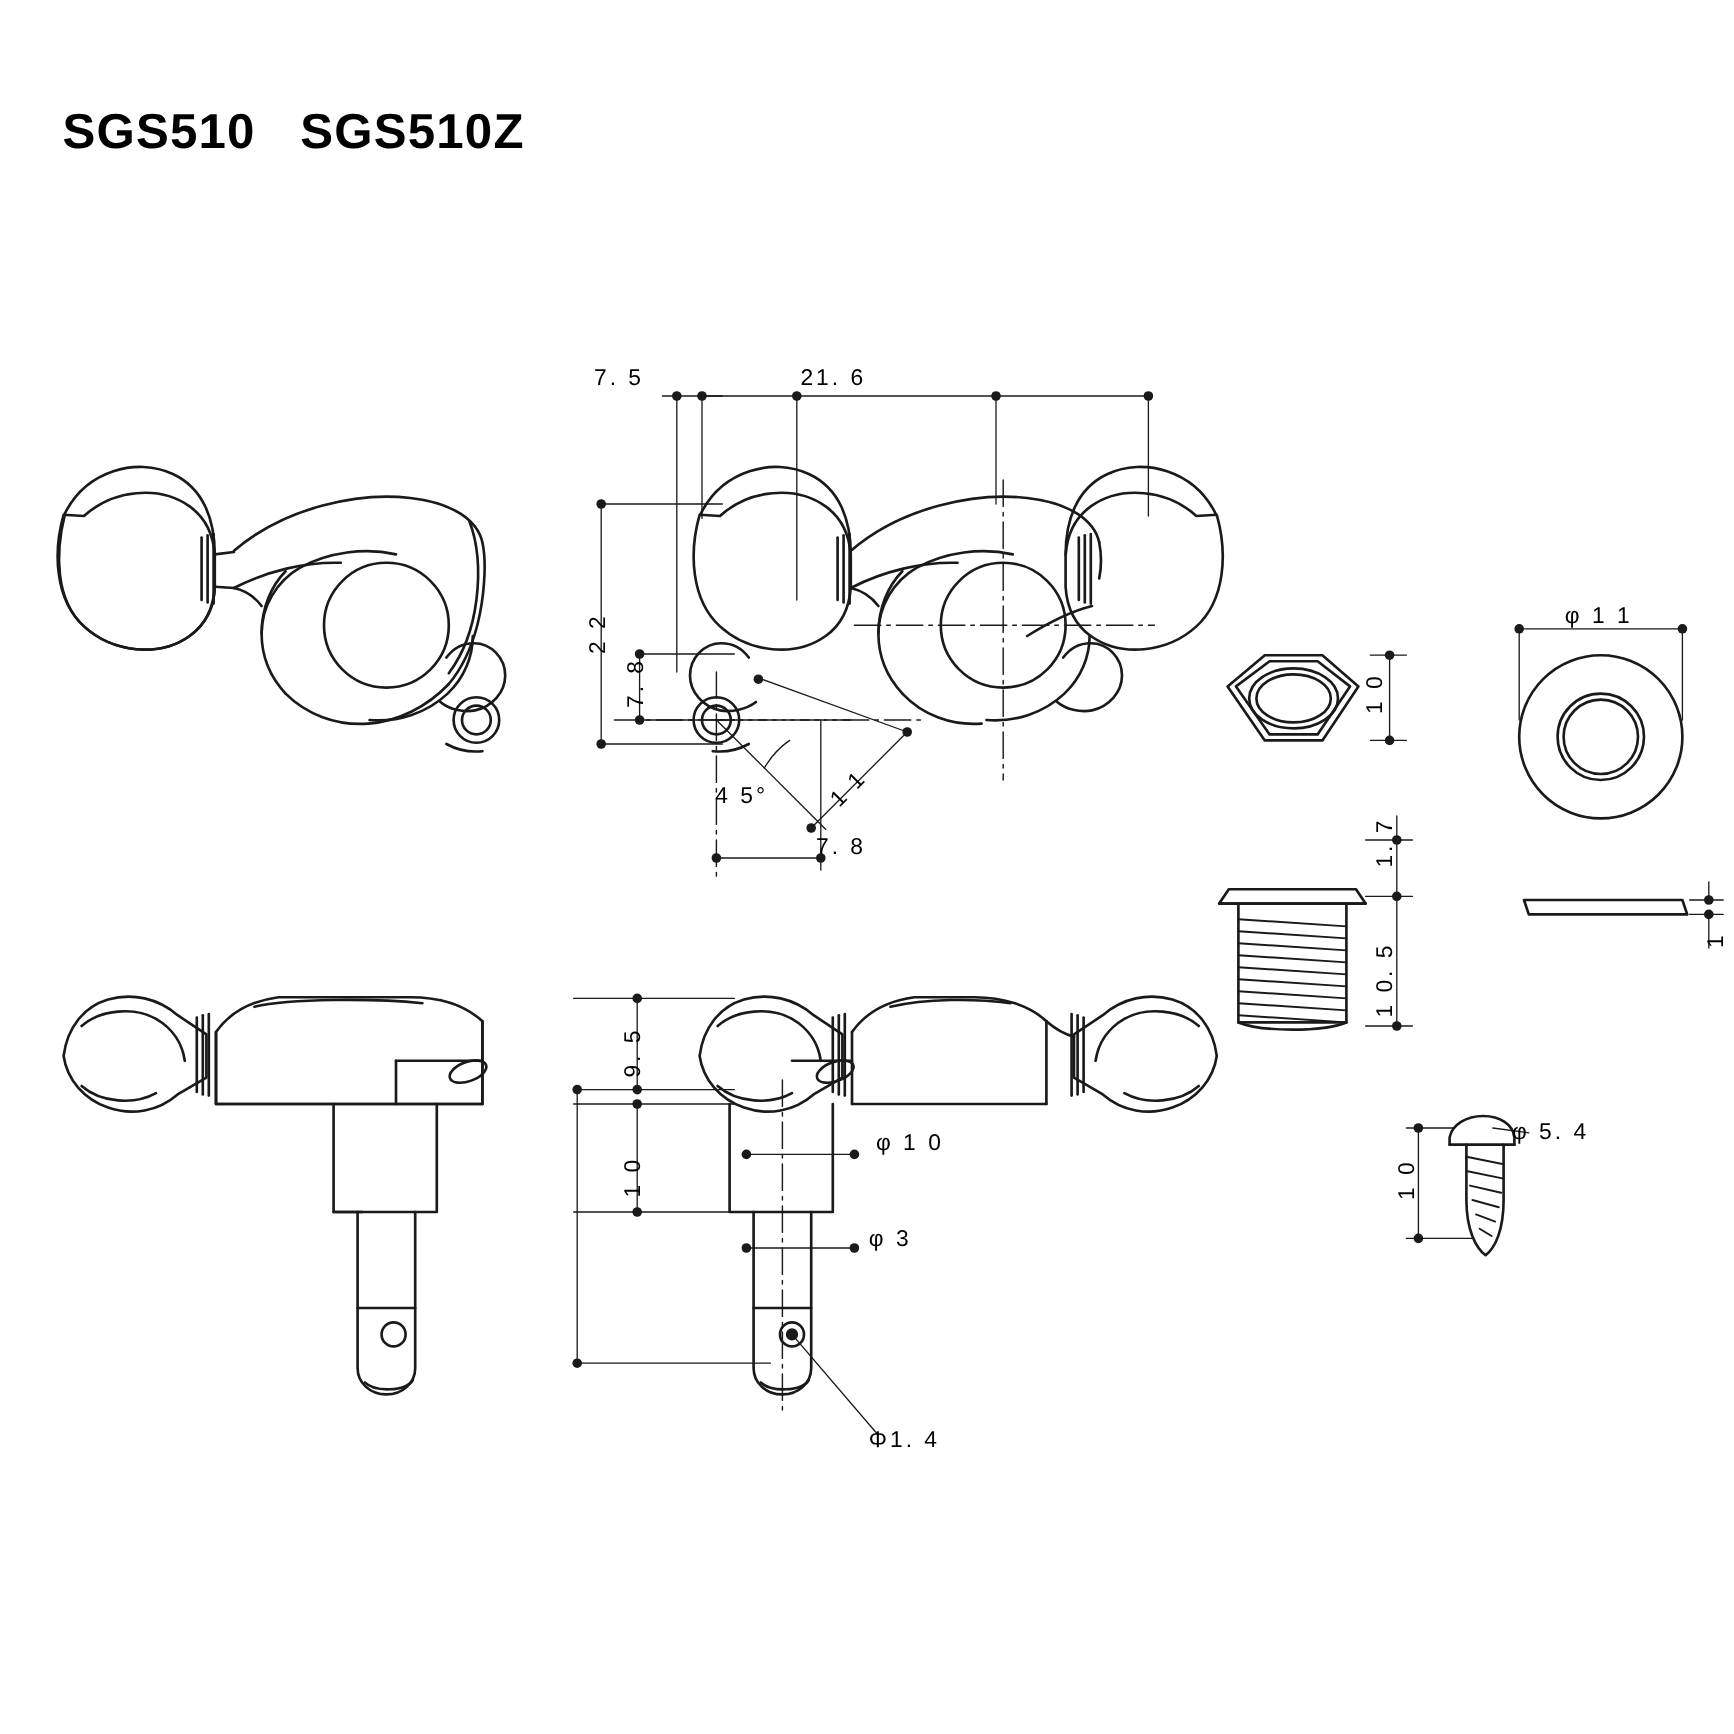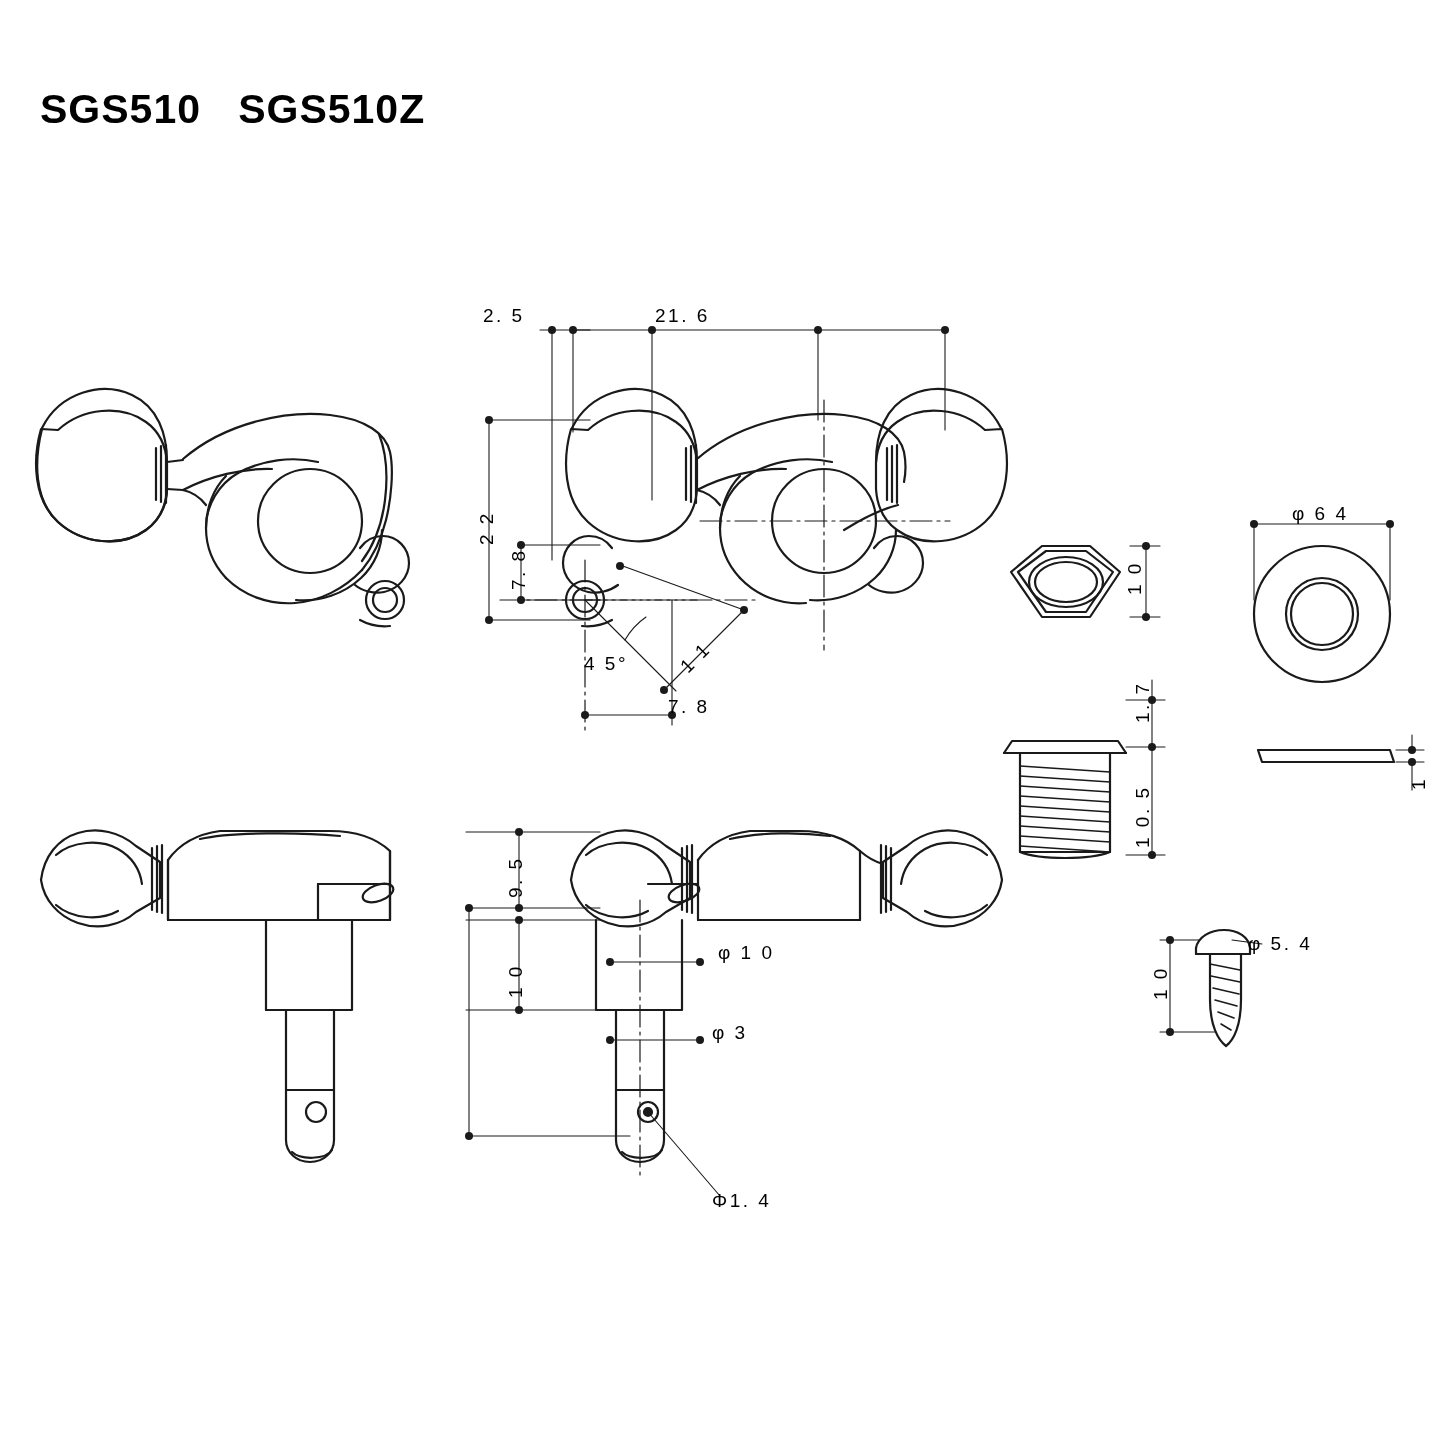--- a/index.html
+++ b/index.html
@@ -1,17 +1,17 @@
 <!DOCTYPE html>
 <html><head>
 <meta charset="utf-8">
 <style>
   html,body{margin:0;padding:0;background:#ffffff;}
   body{width:1445px;height:1445px;position:relative;font-family:"Liberation Sans",sans-serif;color:#000;overflow:hidden;}
-  #sheet{position:absolute;left:0;top:0;width:1266px;height:1445px;}
+  #sheet{position:absolute;left:12px;top:0;width:1266px;height:1445px;}
   .title{position:absolute;left:40px;top:86px;font-size:41px;font-weight:bold;letter-spacing:1px;white-space:pre;}
   .dimtext{position:absolute;font-size:19px;letter-spacing:2.5px;white-space:pre;}
   .rot{transform-origin:left top;}
   svg{position:absolute;left:0;top:0;}
 </style>
 </head>
 <body>
 
 <div id="sheet">
 
@@ -339,31 +339,31 @@
         <line x1="1232" y1="940" x2="1262" y2="944"></line>
       </g>
       <g fill="#1a1a1a" stroke="none">
         <circle cx="1170" cy="940" r="4"></circle>
           <circle cx="1170" cy="1032" r="4"></circle>
       </g>
 
     </g>
   </svg>
 
-  <div class="dimtext" style="left:483px;top:305px;">2. 5</div>
+  <div class="dimtext" style="left:483px;top:305px;">7. 5</div>
   <div class="dimtext" style="left:655px;top:305px;">21. 6</div>
   <div class="dimtext rot" style="left:476px;top:545px;transform:rotate(-90deg);transform-origin:0 0;">2 2</div>
   <div class="dimtext rot" style="left:508px;top:590px;transform:rotate(-90deg);transform-origin:0 0;">7. 8</div>
   <div class="dimtext rot" style="left:676px;top:662px;transform:rotate(-45deg);transform-origin:0 0;">1 1</div>
   <div class="dimtext" style="left:584px;top:653px;text-align:right;">4 5°</div>
   <div class="dimtext" style="left:668px;top:696px;">7. 8</div>
 
   <div class="dimtext rot" style="left:1124px;top:595px;transform:rotate(-90deg);transform-origin:0 0;">1 0</div>
 
-  <div class="dimtext" style="left:1292px;top:503px;">φ 6 4</div>
+  <div class="dimtext" style="left:1292px;top:503px;">φ 1 1</div>
   <div class="dimtext rot" style="left:1408px;top:790px;transform:rotate(-90deg);transform-origin:0 0;">1</div>
 
   <div class="dimtext rot" style="left:1132px;top:723px;transform:rotate(-90deg);transform-origin:0 0;">1. 7</div>
   <div class="dimtext rot" style="left:1132px;top:848px;transform:rotate(-90deg);transform-origin:0 0;">1 0. 5</div>
 
   <div class="dimtext rot" style="left:505px;top:898px;transform:rotate(-90deg);transform-origin:0 0;">9. 5</div>
   <div class="dimtext rot" style="left:505px;top:998px;transform:rotate(-90deg);transform-origin:0 0;">1 0</div>
   <div class="dimtext" style="left:718px;top:942px;text-align:right;">φ 1 0</div>
   <div class="dimtext" style="left:712px;top:1022px;">φ 3</div>
   <div class="dimtext" style="left:712px;top:1190px;">Φ1. 4</div>

